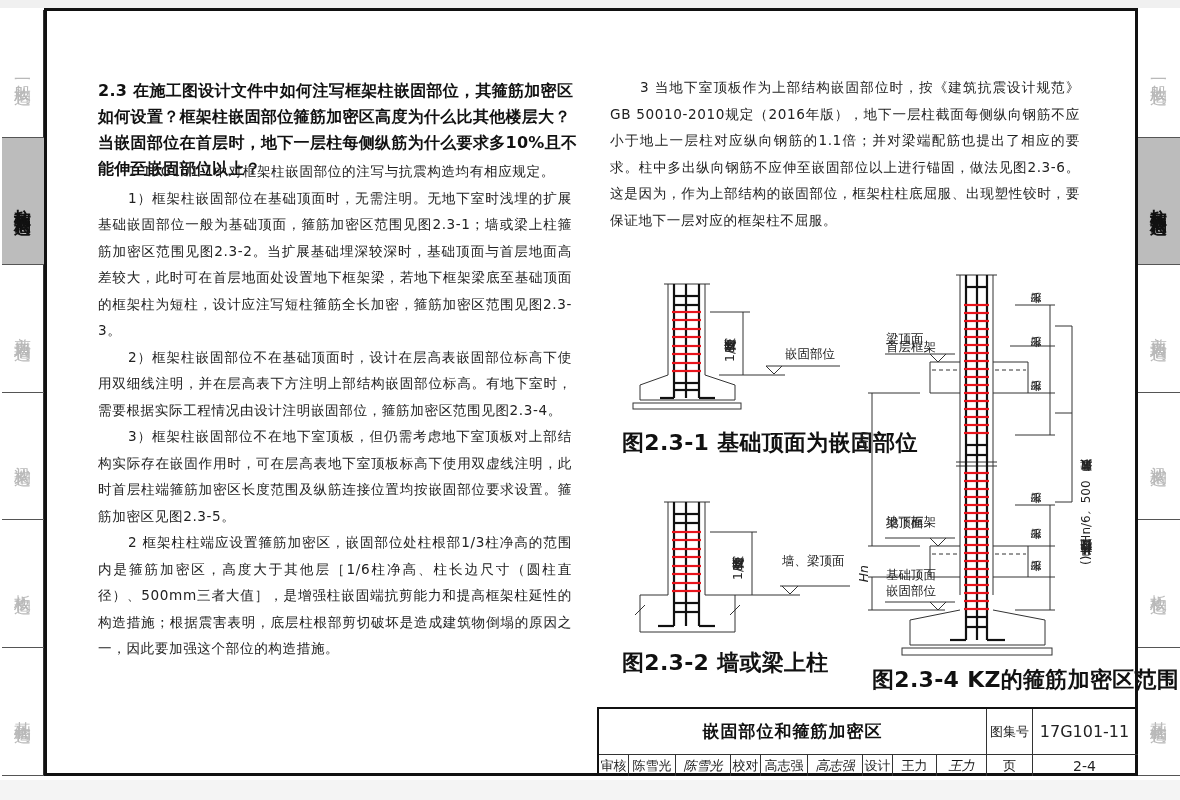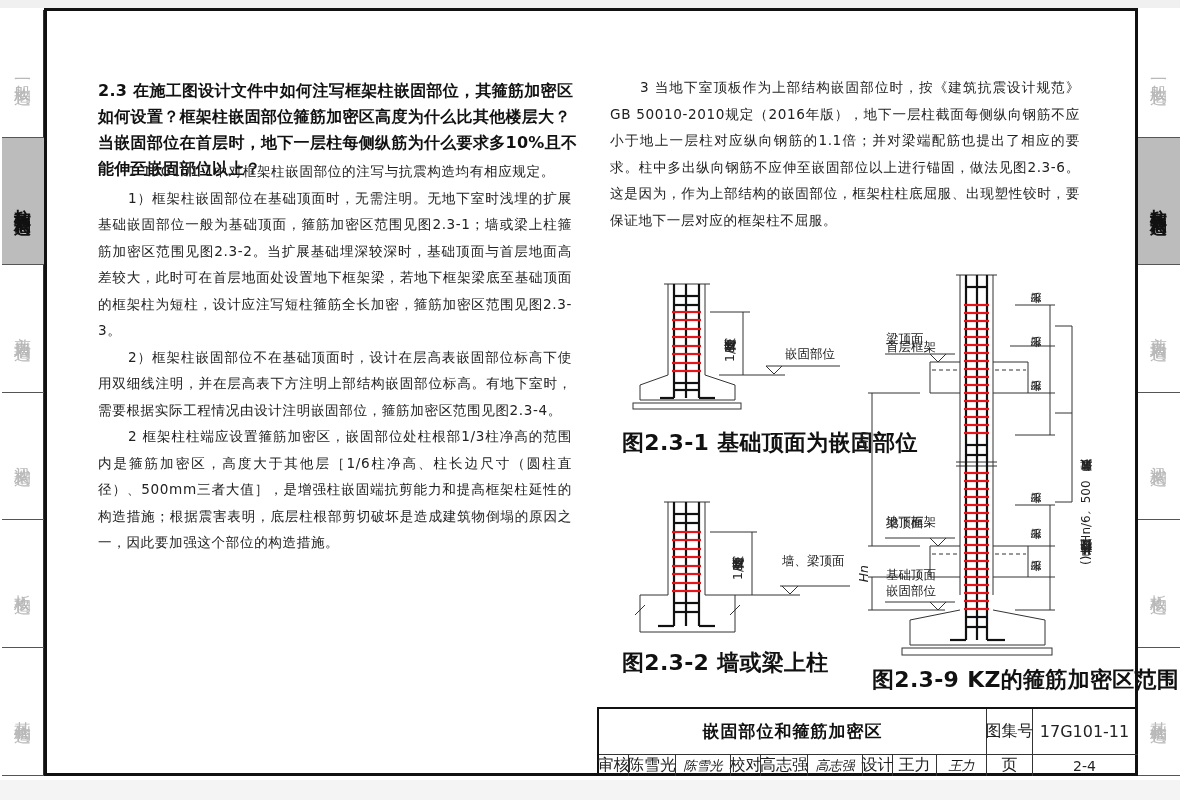--- a/index.html
+++ b/index.html
@@ -32,21 +32,21 @@
   .caption { position: absolute; font-size: 22px; font-weight: bold; color: #111; white-space: nowrap; letter-spacing: 0.3px; }
   .lbl { position: absolute; font-size: 12.5px; color: #222; white-space: nowrap; }
   .vlbl { position: absolute; writing-mode: vertical-rl; font-size: 12.5px; color: #222; white-space: nowrap; transform: rotate(180deg); }
 
   
   .titleblock { position: absolute; left: 597px; top: 707px; width: 541px; height: 69px; border-top: 2px solid #111; border-left: 2px solid #111; }
   .tb-row1 { position: absolute; left: 0; top: 0; width: 539px; height: 46px; border-bottom: 1px solid #333; text-align: right; }
   .tb-row2 { position: absolute; left: 0; top: 46px; width: 539px; height: 21px; }
   .tb-cell { position: absolute; top: 0; height: 100%; display: flex; align-items: center; justify-content: center; border-right: 1px solid #333; white-space: nowrap; color: #222; }
   .tb-title { font-size: 17px; font-weight: bold; color: #111; letter-spacing: 1px; }
-  .tb-small { font-size: 16px; }
+  .tb-small { font-size: 13px; }
   .sig { font-family: "DejaVu Serif", serif; font-style: italic; font-size: 13px; color: #111; }
 </style>
 </head>
 <body>
 
 <div class="topstrip"></div>
 <div class="bottomstrip"></div>
 
 <div class="sidetabs left">
   <div class="tab" style="top:0;height:128px;">
@@ -91,20 +91,21 @@
 </div>
 
 <div class="frame"></div>
 
 <div class="heading">2.3 在施工图设计文件中如何注写框架柱嵌固部位，其箍筋加密区如何设置？框架柱嵌固部位箍筋加密区高度为什么比其他楼层大？当嵌固部位在首层时，地下一层柱每侧纵筋为什么要求多10%且不能伸至嵌固部位以上？</div>
 
 <div class="para" id="p-left">
   <p><span class="indent"></span><span>1 16G101-1中对框架柱嵌固部位的注写与抗震构造均有相应规定。</span></p>
   <p><span class="indent"></span><span>1）框架柱嵌固部位在基础顶面时，无需注明。无地下室时浅埋的扩展基础嵌固部位一般为基础顶面，箍筋加密区范围见图2.3-1；墙或梁上柱箍筋加密区范围见图2.3-2。当扩展基础埋深较深时，基础顶面与首层地面高差较大，此时可在首层地面处设置地下框架梁，若地下框架梁底至基础顶面的框架柱为短柱，设计应注写短柱箍筋全长加密，箍筋加密区范围见图2.3-3。</span></p>
   <p><span class="indent"></span><span>2）框架柱嵌固部位不在基础顶面时，设计在层高表嵌固部位标高下使用双细线注明，并在层高表下方注明上部结构嵌固部位标高。有地下室时，需要根据实际工程情况由设计注明嵌固部位，箍筋加密区范围见图2.3-4。</span></p>
+  <p><span class="indent"></span><span>3）框架柱嵌固部位不在地下室顶板，但仍需考虑地下室顶板对上部结构实际存在嵌固作用时，可在层高表地下室顶板标高下使用双虚线注明，此时首层柱端箍筋加密区长度范围及纵筋连接位置均按嵌固部位要求设置。箍筋加密区见图2.3-5。</span></p>
   <p><span class="indent"></span><span>2 框架柱柱端应设置箍筋加密区，嵌固部位处柱根部1/3柱净高的范围内是箍筋加密区，高度大于其他层［1/6柱净高、柱长边尺寸（圆柱直径）、500mm三者大值］，是增强柱嵌固端抗剪能力和提高框架柱延性的构造措施；根据震害表明，底层柱根部剪切破坏是造成建筑物倒塌的原因之一，因此要加强这个部位的构造措施。</span></p>
 </div>
 
 <div class="para" id="p-right">
   <p><span class="indent"></span><span>3 当地下室顶板作为上部结构嵌固部位时，按《建筑抗震设计规范》GB 50010-2010规定（2016年版），地下一层柱截面每侧纵向钢筋不应小于地上一层柱对应纵向钢筋的1.1倍；并对梁端配筋也提出了相应的要求。柱中多出纵向钢筋不应伸至嵌固部位以上进行锚固，做法见图2.3-6。这是因为，作为上部结构的嵌固部位，框架柱柱底屈服、出现塑性铰时，要保证地下一层对应的框架柱不屈服。</span></p>
 </div>
 
 <div class="figure" style="left:600px;top:260px;width:260px;height:200px;">
   <svg width="260" height="200" viewBox="0 0 260 200">
     <g stroke="#333" stroke-width="1" fill="none">
@@ -314,21 +315,21 @@
   <div class="lbl" style="left:36px;top:318px;">嵌固部位</div>
   <div class="vlbl" style="left:6px;top:166px;font-style:italic;">Hn</div>
   <div class="vlbl" style="left:6px;top:300px;font-style:italic;">Hn</div>
   <div class="vlbl" style="left:180px;top:48px;font-size:11px;">加密</div>
   <div class="vlbl" style="left:180px;top:92px;font-size:11px;">加密</div>
   <div class="vlbl" style="left:180px;top:136px;font-size:11px;">加密</div>
   <div class="vlbl" style="left:180px;top:248px;font-size:11px;">加密</div>
   <div class="vlbl" style="left:180px;top:284px;font-size:11px;">加密</div>
   <div class="vlbl" style="left:180px;top:316px;font-size:11px;">加密</div>
   <div class="vlbl" style="left:228px;top:20px;height:280px;font-size:12px;">柱长边尺寸(圆柱直径)、Hn/6、500取其最大值</div>
-  <div class="caption" style="left:22px;top:400px;">图2.3-9 KZ的箍筋加密区范围</div>
+  <div class="caption" style="left:22px;top:400px;">图2.3-4 KZ的箍筋加密区范围</div>
 </div>
 
 <div class="titleblock">
   <div class="tb-row1">
     <div class="tb-cell tb-title" style="left:0;width:388px;">嵌固部位和箍筋加密区</div>
     <div class="tb-cell tb-small" style="left:388px;width:46px;">图集号</div>
     <div class="tb-cell" style="left:434px;width:105px;font-size:16px;border-right:2px solid #111;">17G101-11</div>
   </div>
   <div class="tb-row2">
     <div class="tb-cell tb-small" style="left:0;width:30px;">审核</div>

